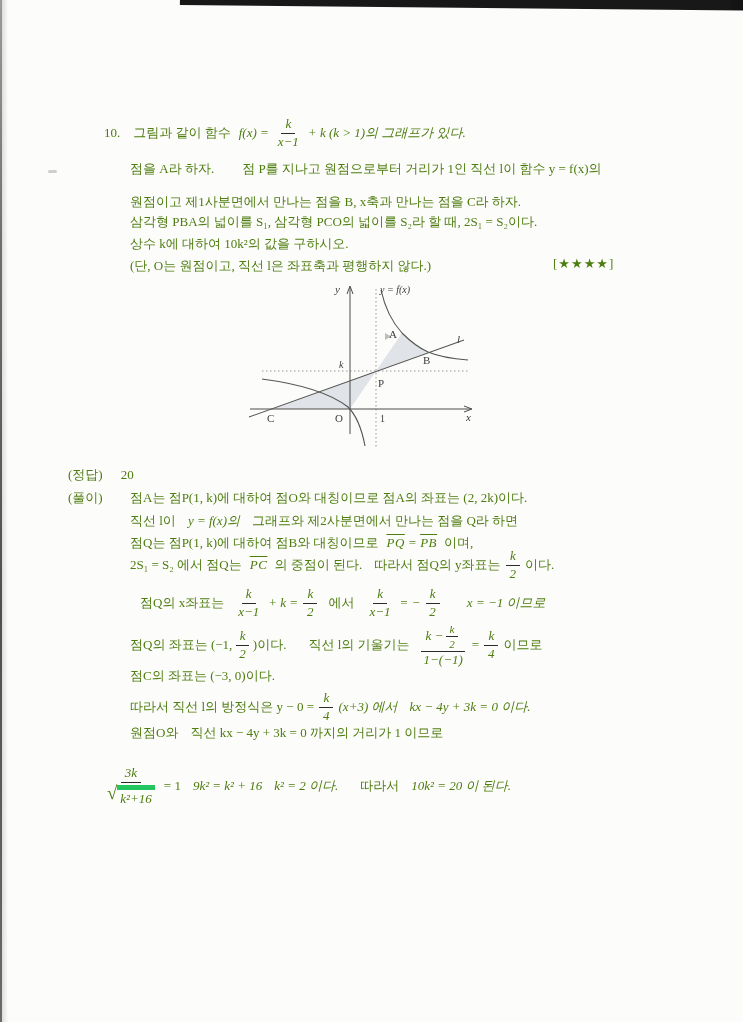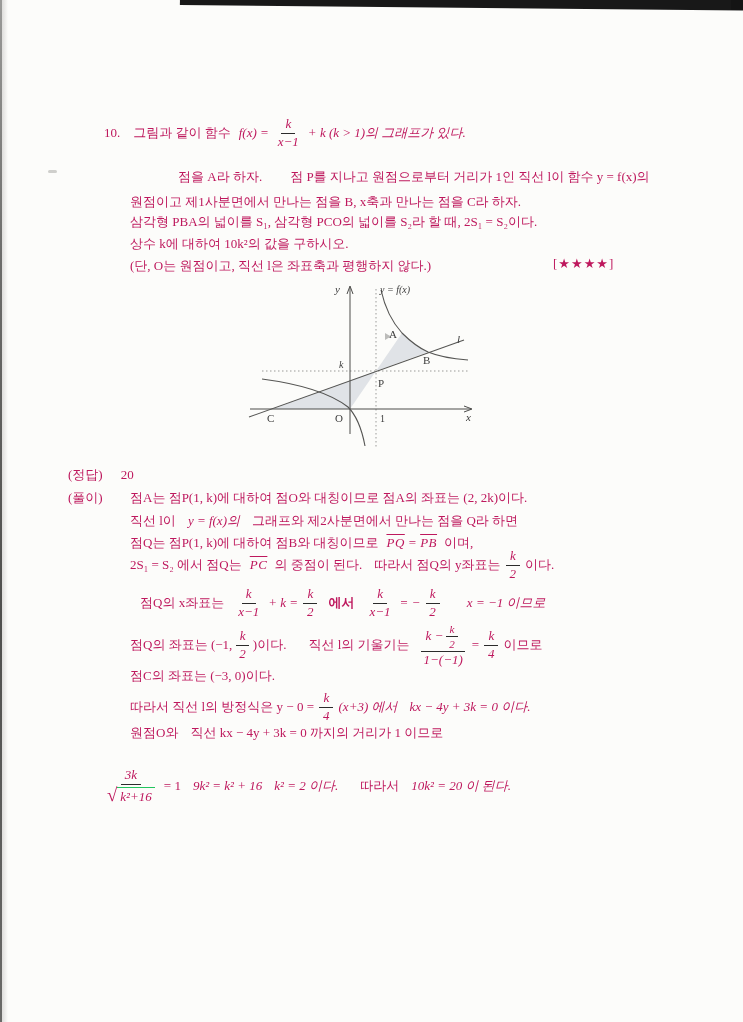--- a/index.html
+++ b/index.html
@@ -1,30 +1,30 @@
 <!DOCTYPE html>
 <html><head>
 <meta charset="utf-8">
 <style>
   html,body{margin:0;padding:0;background:#e8e8e6;}
   .page{position:relative;width:743px;height:1022px;background:#fcfcfa;overflow:hidden;
-        font-family:"Liberation Serif","DejaVu Serif",serif;color:#be185d;font-size:13px;}
+        font-family:"Liberation Serif","DejaVu Serif",serif;color:#4d7c0f;font-size:13px;}
   .abs{position:absolute;white-space:nowrap;}
   .row{display:flex;align-items:center;}
   .num-col{margin-right:13px;}
   .frac{display:inline-flex;flex-direction:column;align-items:center;text-align:center;margin:0 5px;font-style:italic;line-height:1.1;}
   .frac>.fnum{padding:0 4px 1px;border-bottom:1px solid #2b2b2b;}
   .frac>.fden{padding:1px 4px 0;}
   .frac .frac{font-size:0.85em;margin:0 2px;}
   .frac .row{display:inline-flex;align-items:center;}
   .ol{text-decoration:overline;font-style:italic;letter-spacing:.5px;}
   .it{font-style:italic;}
   .sqrt{display:inline-flex;align-items:flex-start;font-style:normal;}
   .sqrt>.sign{font-size:1.45em;line-height:.85;font-style:normal;}
-  .sqrt>.body{border-top:1px solid #22c55e;padding:2px 3px 0;font-style:italic;}
+  .sqrt>.body{border-top:5px solid #22c55e;padding:2px 3px 0;font-style:italic;}
   .gap-sm{margin-left:12px;}
   .gap-md{margin-left:22px;}
   .gap-lg{margin-left:28px;}
   .scan-top{position:absolute;top:-7px;left:180px;width:578px;height:12px;background:#181818;
             transform:rotate(.55deg);transform-origin:left top;}
   .scan-top-corner{position:absolute;top:0;right:0;width:12px;height:10px;background:#141414;}
   .scan-left{position:absolute;top:0;left:0;width:2px;height:1022px;
              background:linear-gradient(180deg,#9a9a98 0%,#6d6d6b 25%,#4f4f4d 60%,#6a6a68 100%);}
   .scan-left-fade{position:absolute;top:0;left:2px;width:6px;height:1022px;
              background:linear-gradient(90deg,#dedddb,rgba(252,252,250,0));}
@@ -45,21 +45,21 @@
   <div class="abs row" style="left:104px;top:116px;height:34px;">
     <span class="num-col">10.</span>
     <span>그림과 같이 함수</span>
     <span class="it" style="margin-left:8px;">f(x) =</span>
     <span class="frac">
       <span class="fnum">k</span>
       <span class="fden">x−1</span>
     </span>
     <span class="it">+ k  (k &gt; 1)의 그래프가 있다.</span>
   </div>
-  <div class="abs" style="left:130px;top:168px;margin-left:48px;">
+  <div class="abs" style="left:130px;top:160px;">
     <span>점을 A라 하자.</span><span class="gap-lg">점 P를 지나고 원점으로부터 거리가 1인 직선 l이 함수 y = f(x)의</span>
   </div>
   <div class="abs" style="left:130px;top:193px;">원점이고 제1사분면에서 만나는 점을 B, x축과 만나는 점을 C라 하자.</div>
   <div class="abs" style="left:130px;top:213px;">삼각형 PBA의 넓이를 S₁, 삼각형 PCO의 넓이를 S₂라 할 때, 2S₁ = S₂이다.</div>
   <div class="abs" style="left:130px;top:235px;">상수 k에 대하여 10k²의 값을 구하시오.</div>
   <div class="abs" style="left:130px;top:257px;">(단, O는 원점이고, 직선 l은 좌표축과 평행하지 않다.)</div>
   <div class="abs" style="left:553px;top:256px;letter-spacing:1px;">[★★★★]</div>
 
   <svg class="abs" style="left:240px;top:282px;" width="236" height="170" viewBox="0 0 236 170">
 
@@ -134,21 +134,21 @@
     <span>점Q의 x좌표는</span>
     <span class="frac" style="margin-left:10px;">
       <span class="fnum">k</span>
       <span class="fden">x−1</span>
     </span>
     <span class="it">+ k =</span>
     <span class="frac">
       <span class="fnum">k</span>
       <span class="fden">2</span>
     </span>
-    <span style="margin:0 6px;font-weight:bold;">에서</span>
+    <span style="margin:0 6px;">에서</span>
     <span class="frac">
       <span class="fnum">k</span>
       <span class="fden">x−1</span>
     </span>
     <span class="it">= −</span>
     <span class="frac">
       <span class="fnum">k</span>
       <span class="fden">2</span>
     </span>
     <span class="it gap-md">x = −1 이므로</span>

